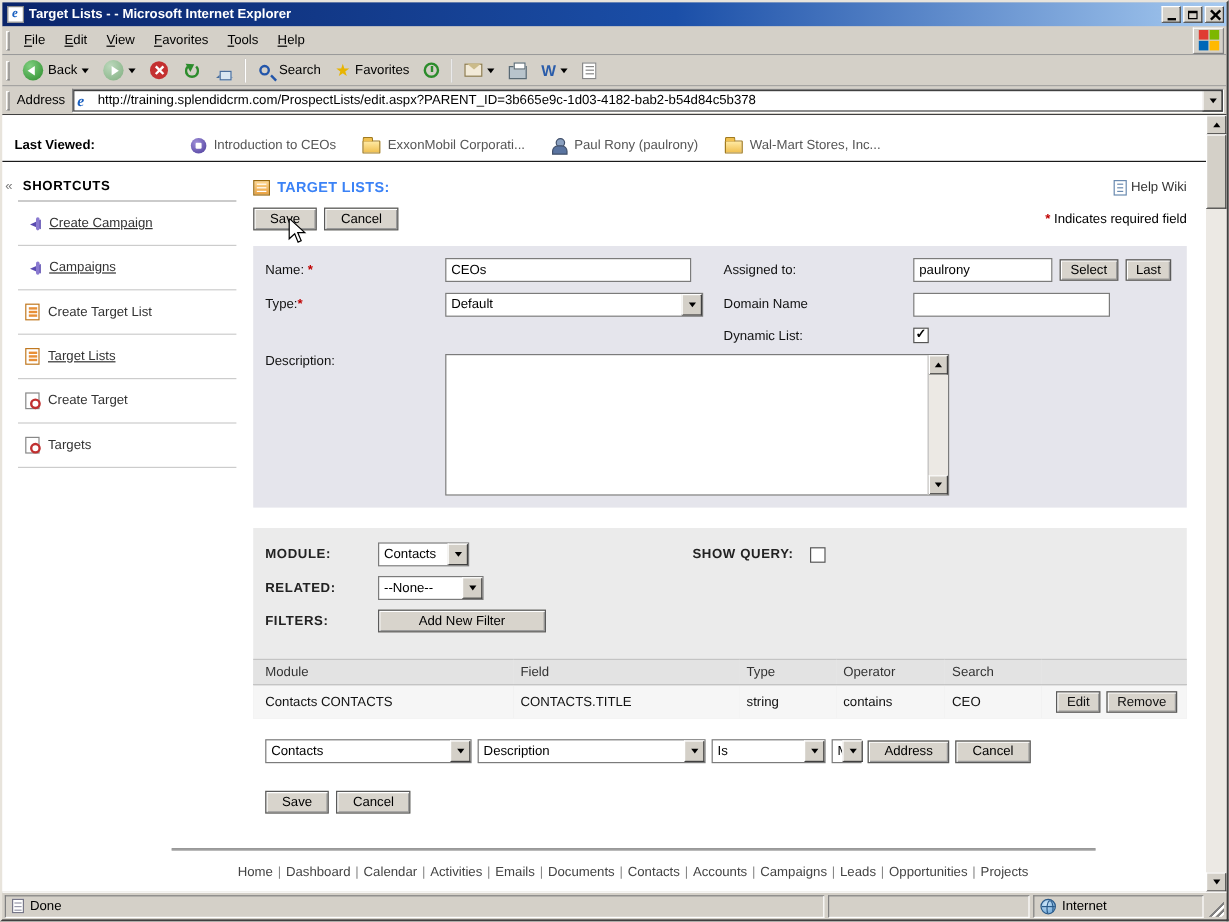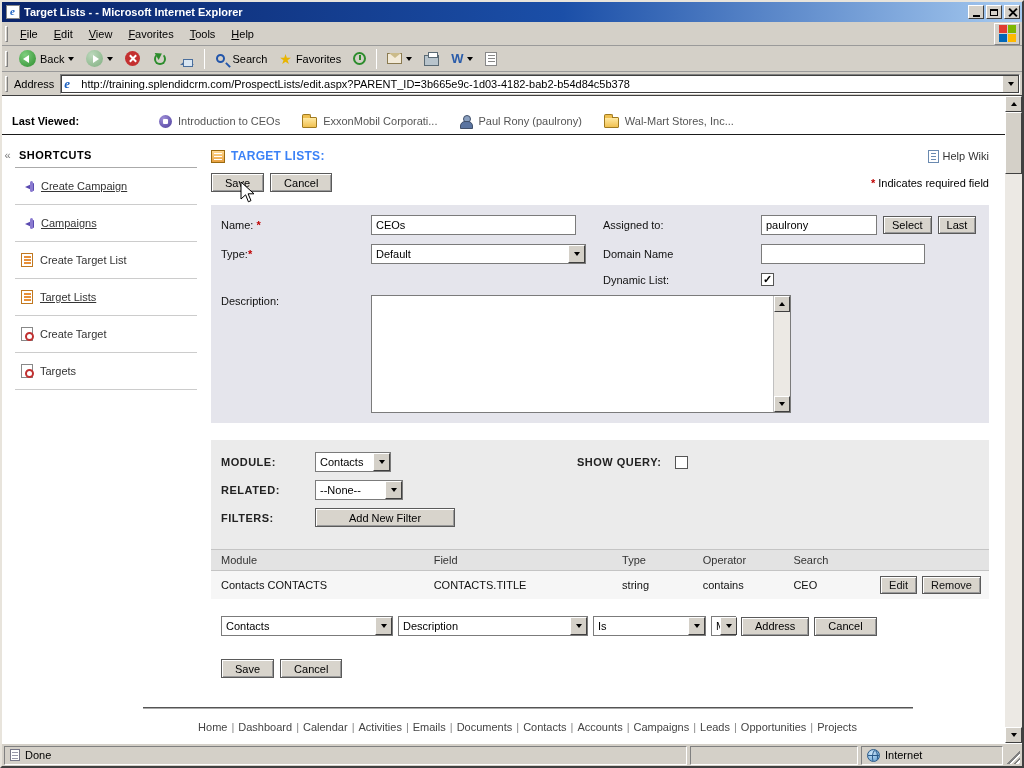--- a/index.html
+++ b/index.html
@@ -478,21 +478,21 @@
               <span class="dd-btn">
                   <span class="tri-down"></span>
                 </span>
             </span>
             <span class="dropdown" style="width:190px">
               <span class="dd-val">Description</span>
               <span class="dd-btn">
                   <span class="tri-down"></span>
                 </span>
             </span>
-            <span class="dropdown" style="width:113px">
+            <span class="dropdown" style="width:95px">
               <span class="dd-val">Is</span>
               <span class="dd-btn">
                   <span class="tri-down"></span>
                 </span>
             </span>
             <span class="dropdown" style="width:25px">
               <span class="dd-val">Mr.</span>
               <span class="dd-btn">
                   <span class="tri-down"></span>
                 </span>

